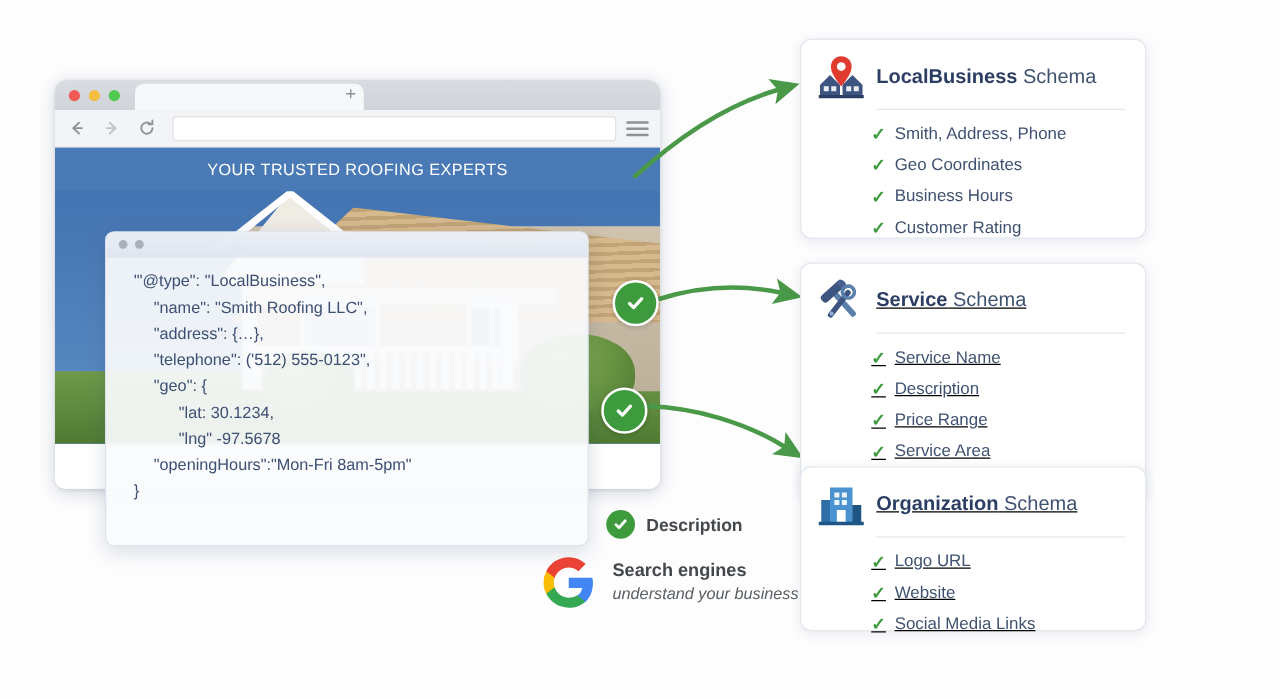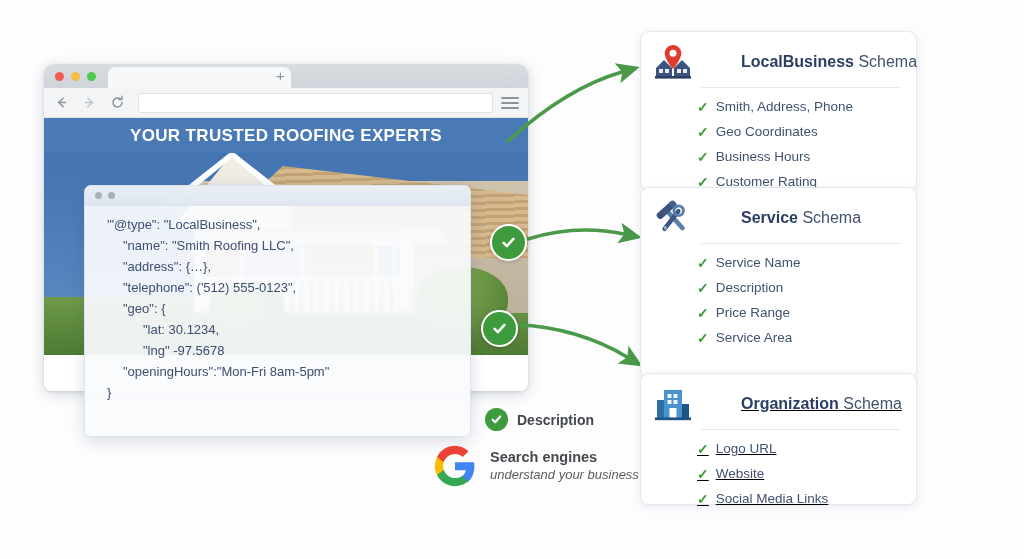--- a/index.html
+++ b/index.html
@@ -85,21 +85,21 @@
     position: relative; height: 237px;
     background: #4a7ab5;
     overflow: hidden;
   }
   .hero-band {
     position: absolute; left: 0; right: 0; top: 0; height: 35px;
     background: #4a7ab5;
     display: flex; align-items: center; justify-content: center;
   }
   .hero-band span {
-    font-size: 17px; font-weight: bold; color: #ffffff;
+    font-size: 13px; font-weight: normal; color: #ffffff;
     letter-spacing: .35px;
   }
   
   .photo { position: absolute; left: 0; top: 0; right: 0; bottom: 0; }
   .sky { position: absolute; inset: 0; background: linear-gradient(#3f6fae, #5d8ec4); }
   .ground {
     position: absolute; left: 0; right: 0; bottom: 0; height: 58px;
     background: linear-gradient(#6f9a4a, #4e7a33);
   }
   .house-body {
@@ -198,28 +198,28 @@
   
   .card {
     position: absolute; left: 640px;
     background: #ffffff;
     border: 1px solid #e3e7ee;
     border-radius: 9px;
     box-shadow: 0 2px 9px rgba(45,65,100,.10);
     box-sizing: border-box;
   }
   #card-localbusiness { top: 31px; width: 277px; height: 160px; }
-  #card-service       { top: 187px; width: 277px; height: 192px; }
+  #card-service       { top: 210px; width: 277px; height: 192px; text-decoration: underline; }
   #card-organization  { top: 373px; width: 277px; height: 132px; text-decoration: underline; }
 
   .card-head { display: flex; align-items: center; padding: 10px 14px 0 12px; gap: 8px; }
   .card-icon { width: 40px; height: 40px; flex: 0 0 40px; position: relative; }
   .card-icon svg { display: block; }
   .card-title { font-size: 16px; color: #3f5270; white-space: nowrap; }
-  .card-title b { font-weight: bold; color: #2c3e63; margin-left: 40px; }
+  .card-title b { font-weight: bold; color: #2c3e63; }
   .card-rule {
     height: 1px; background: #e4e8ee;
     margin: 5px 16px 0 60px;
   }
   .card-list { list-style: none; margin: 6px 0 0 0; padding: 0 0 0 56px; }
   .card-list li {
     display: flex; align-items: center; gap: 7px;
     font-size: 13.5px; color: #3f5270; line-height: 1.86;
   }
   .tick { color: #3d9a3d; font-size: 14px; font-weight: bold; line-height: 1; }

